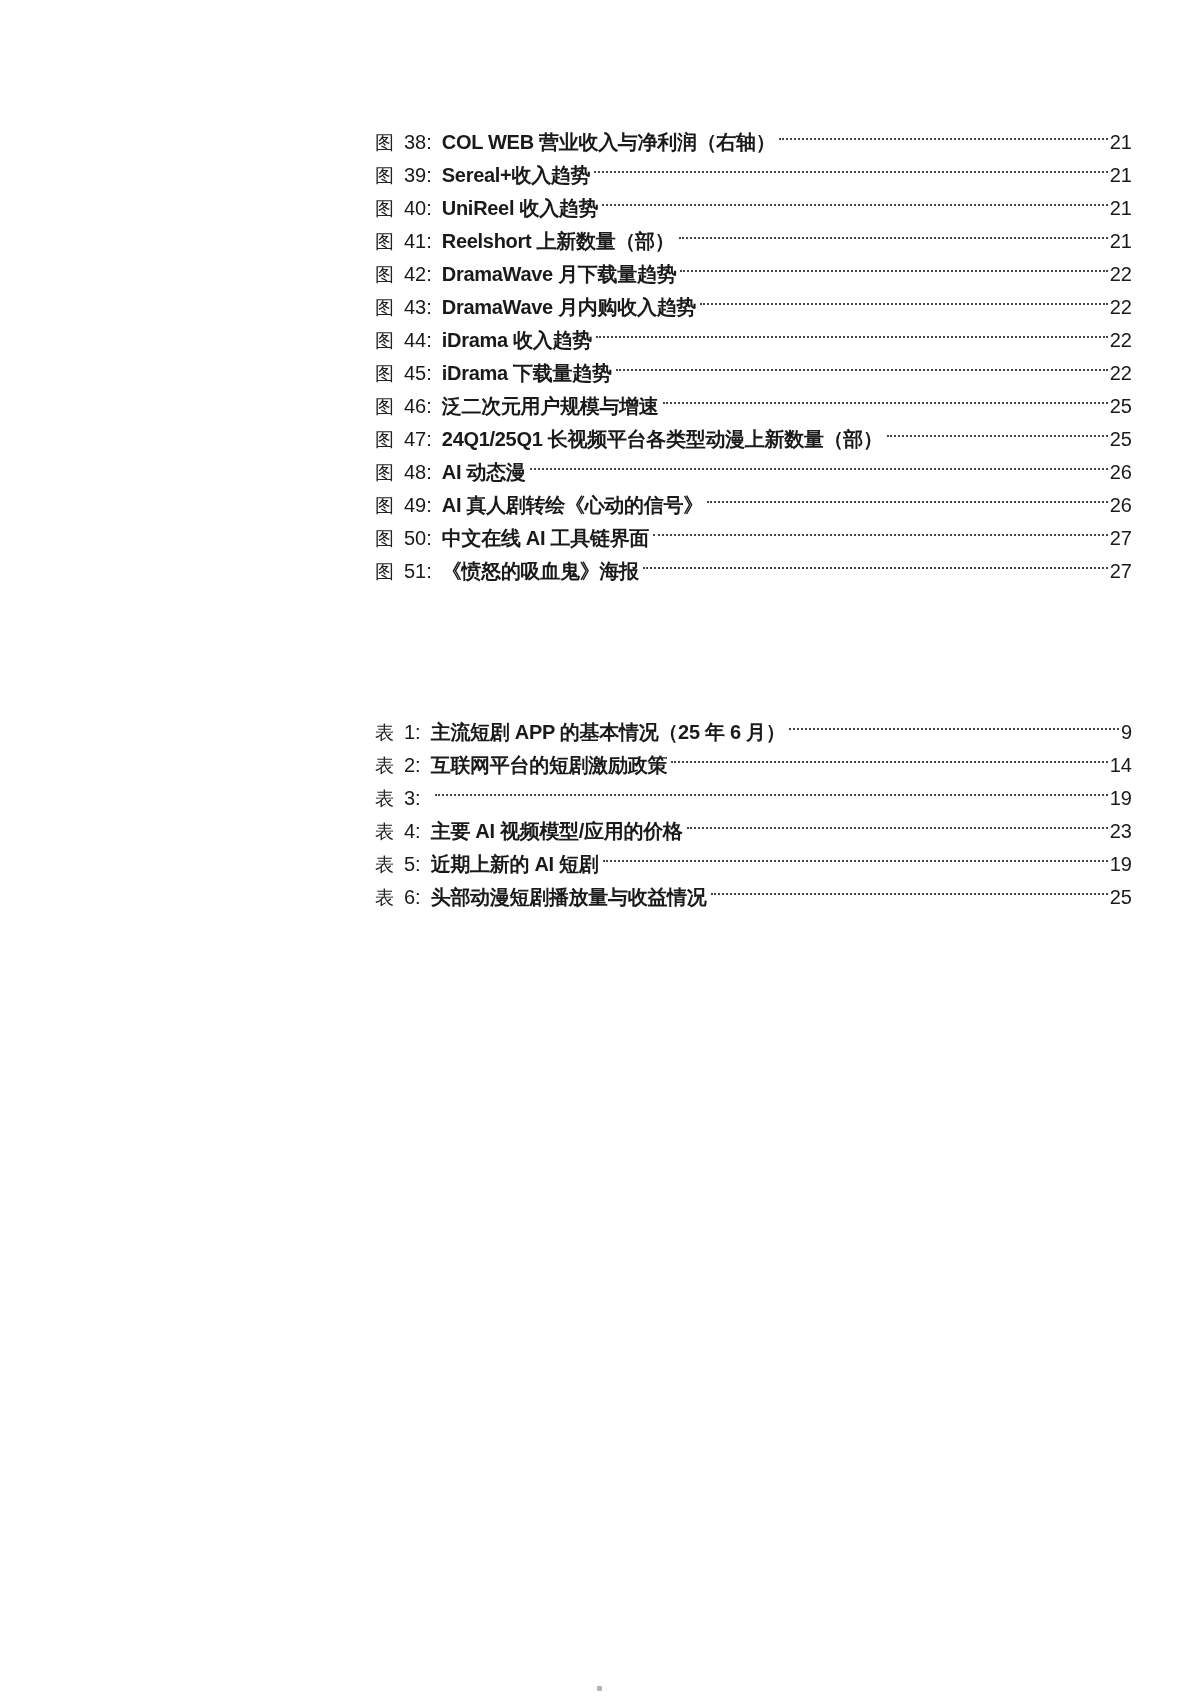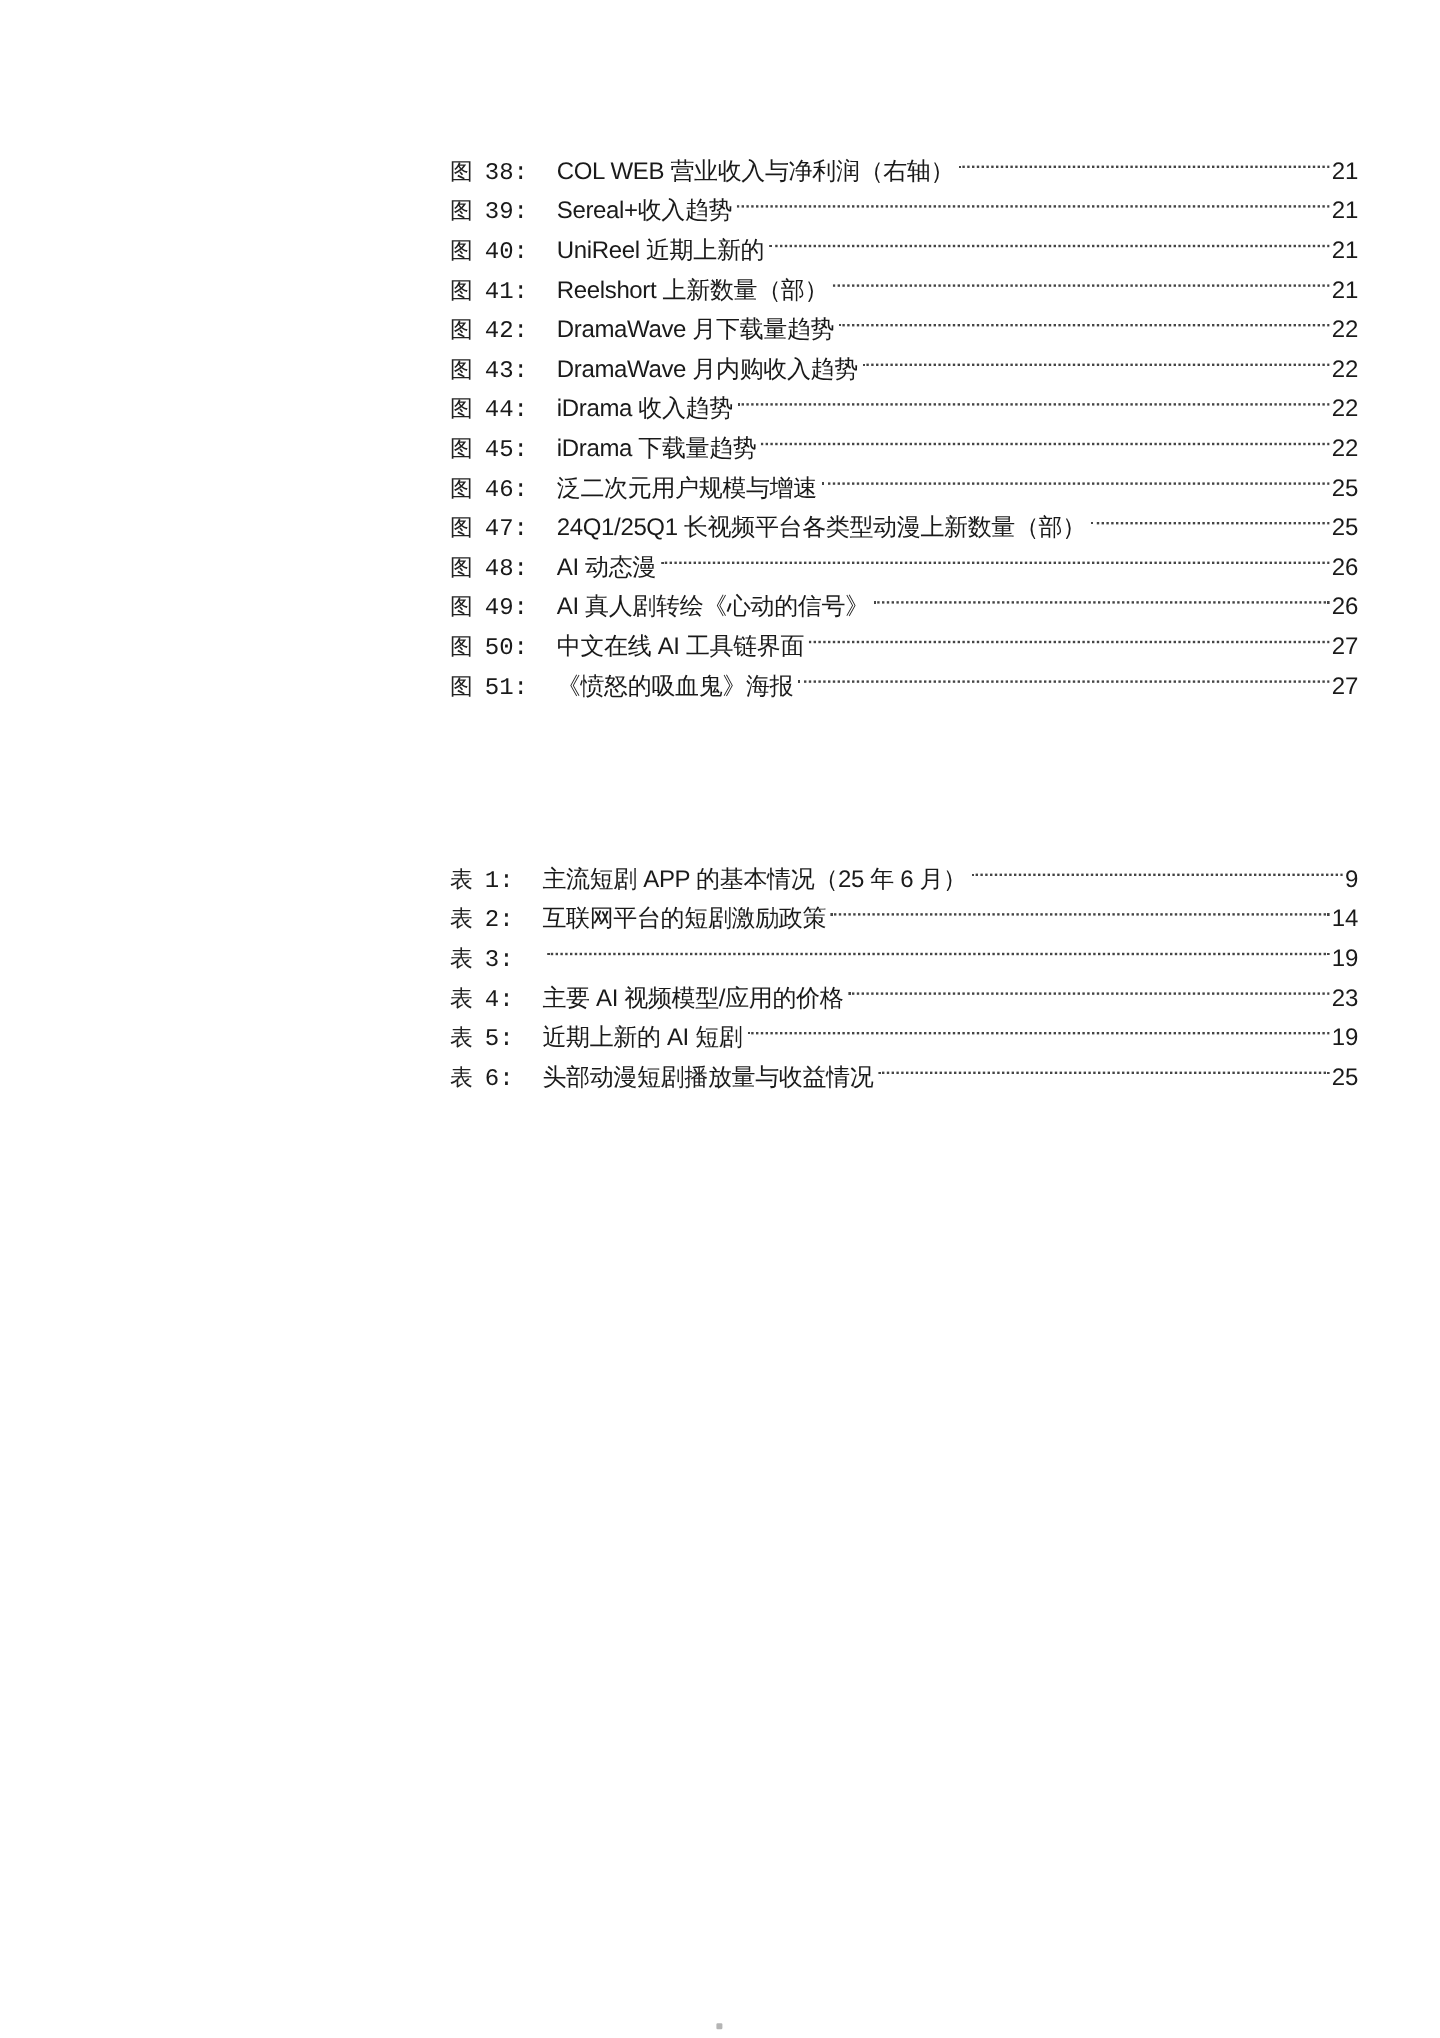--- a/index.html
+++ b/index.html
@@ -31,26 +31,26 @@
       white-space: nowrap;
     }
     .toc-prefix {
       font-family: "DejaVu Serif", "Liberation Serif", serif;
       font-size: 19px;
       margin-right: 10px;
       color: #222;
     }
     .toc-num {
       letter-spacing: 0px;
-      margin-right: 24px;
-      font-family: Liberation Mono, monospace;
+      margin-right: 10px;
     }
     .toc-title {
       flex: 0 0 auto;
       letter-spacing: -0.3px;
+      font-weight: bold;
     }
     .toc-leader {
       flex: 1 1 auto;
       overflow: hidden;
       margin: 0 2px 0 4px;
       position: relative;
       height: 33px;
     }
     .toc-leader::after {
       content: "";
@@ -88,21 +88,21 @@
   <div class="toc-row">
       <span class="toc-prefix">图</span>
       <span class="toc-num">39:</span>
       <span class="toc-title">Sereal+收入趋势</span>
       <span class="toc-leader"></span>
       <span class="toc-page">21</span>
     </div>
   <div class="toc-row">
       <span class="toc-prefix">图</span>
       <span class="toc-num">40:</span>
-      <span class="toc-title">UniReel 近期上新的</span>
+      <span class="toc-title">UniReel 收入趋势</span>
       <span class="toc-leader"></span>
       <span class="toc-page">21</span>
     </div>
   <div class="toc-row">
       <span class="toc-prefix">图</span>
       <span class="toc-num">41:</span>
       <span class="toc-title">Reelshort 上新数量（部）</span>
       <span class="toc-leader"></span>
       <span class="toc-page">21</span>
     </div>

